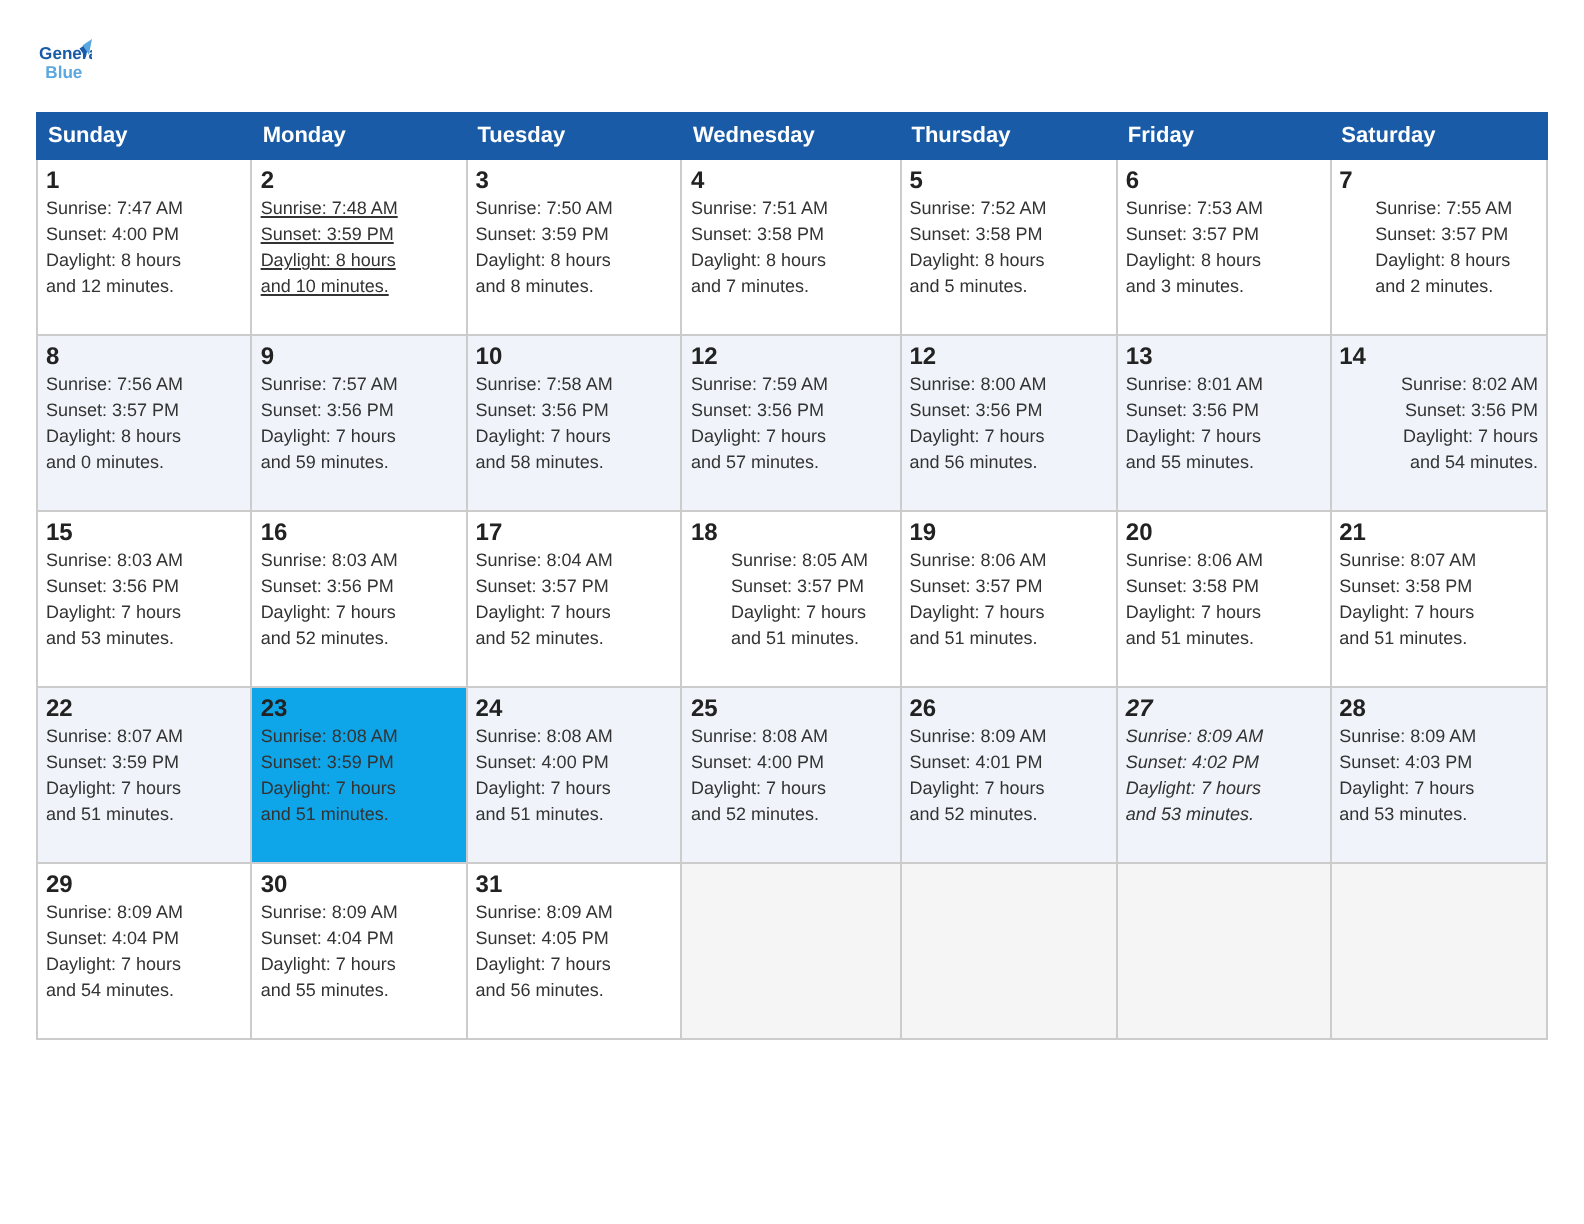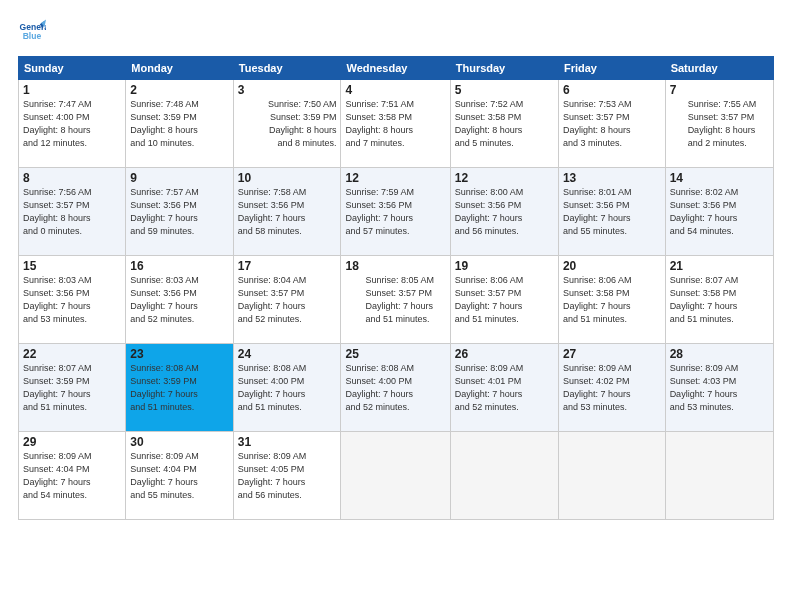--- a/index.html
+++ b/index.html
@@ -124,28 +124,28 @@
     <tr>
           <td>
             <span class="day-num">1</span>
             <div class="day-detail" style="white-space: pre-line;">Sunrise: 7:47 AM
 Sunset: 4:00 PM
 Daylight: 8 hours
 and 12 minutes.</div>
           </td>
           <td>
             <span class="day-num">2</span>
-            <div class="day-detail" style="white-space: pre-line;">Sunrise: 7:48 AM
+            <div class="day-detail" style="white-space: pre-line; text-decoration: underline;">Sunrise: 7:48 AM
 Sunset: 3:59 PM
 Daylight: 8 hours
 and 10 minutes.</div>
           </td>
           <td>
             <span class="day-num">3</span>
-            <div class="day-detail" style="white-space: pre-line; text-align: right;">Sunrise: 7:50 AM
+            <div class="day-detail" style="white-space: pre-line;">Sunrise: 7:50 AM
 Sunset: 3:59 PM
 Daylight: 8 hours
 and 8 minutes.</div>
           </td>
           <td>
             <span class="day-num">4</span>
             <div class="day-detail" style="white-space: pre-line;">Sunrise: 7:51 AM
 Sunset: 3:58 PM
 Daylight: 8 hours
 and 7 minutes.</div>
@@ -210,21 +210,21 @@
           </td>
           <td style="background: rgb(240, 244, 250);">
             <span class="day-num">13</span>
             <div class="day-detail" style="white-space: pre-line;">Sunrise: 8:01 AM
 Sunset: 3:56 PM
 Daylight: 7 hours
 and 55 minutes.</div>
           </td>
           <td style="background: rgb(240, 244, 250);">
             <span class="day-num">14</span>
-            <div class="day-detail" style="white-space: pre-line;">Sunrise: 8:02 AM
+            <div class="day-detail" style="white-space: pre-line; text-align: right;">Sunrise: 8:02 AM
 Sunset: 3:56 PM
 Daylight: 7 hours
 and 54 minutes.</div>
           </td>
         </tr>
         <tr>
           <td>
             <span class="day-num">15</span>
             <div class="day-detail" style="white-space: pre-line;">Sunrise: 8:03 AM
 Sunset: 3:56 PM
@@ -303,21 +303,21 @@
 Daylight: 7 hours
 and 52 minutes.</div>
           </td>
           <td style="background: rgb(240, 244, 250);">
             <span class="day-num">26</span>
             <div class="day-detail" style="white-space: pre-line;">Sunrise: 8:09 AM
 Sunset: 4:01 PM
 Daylight: 7 hours
 and 52 minutes.</div>
           </td>
-          <td style="background: rgb(240, 244, 250);">
+          <td style="background: rgb(240, 244, 250); font-style: italic;">
             <span class="day-num">27</span>
             <div class="day-detail" style="white-space: pre-line;">Sunrise: 8:09 AM
 Sunset: 4:02 PM
 Daylight: 7 hours
 and 53 minutes.</div>
           </td>
           <td style="background: rgb(240, 244, 250);">
             <span class="day-num">28</span>
             <div class="day-detail" style="white-space: pre-line;">Sunrise: 8:09 AM
 Sunset: 4:03 PM

